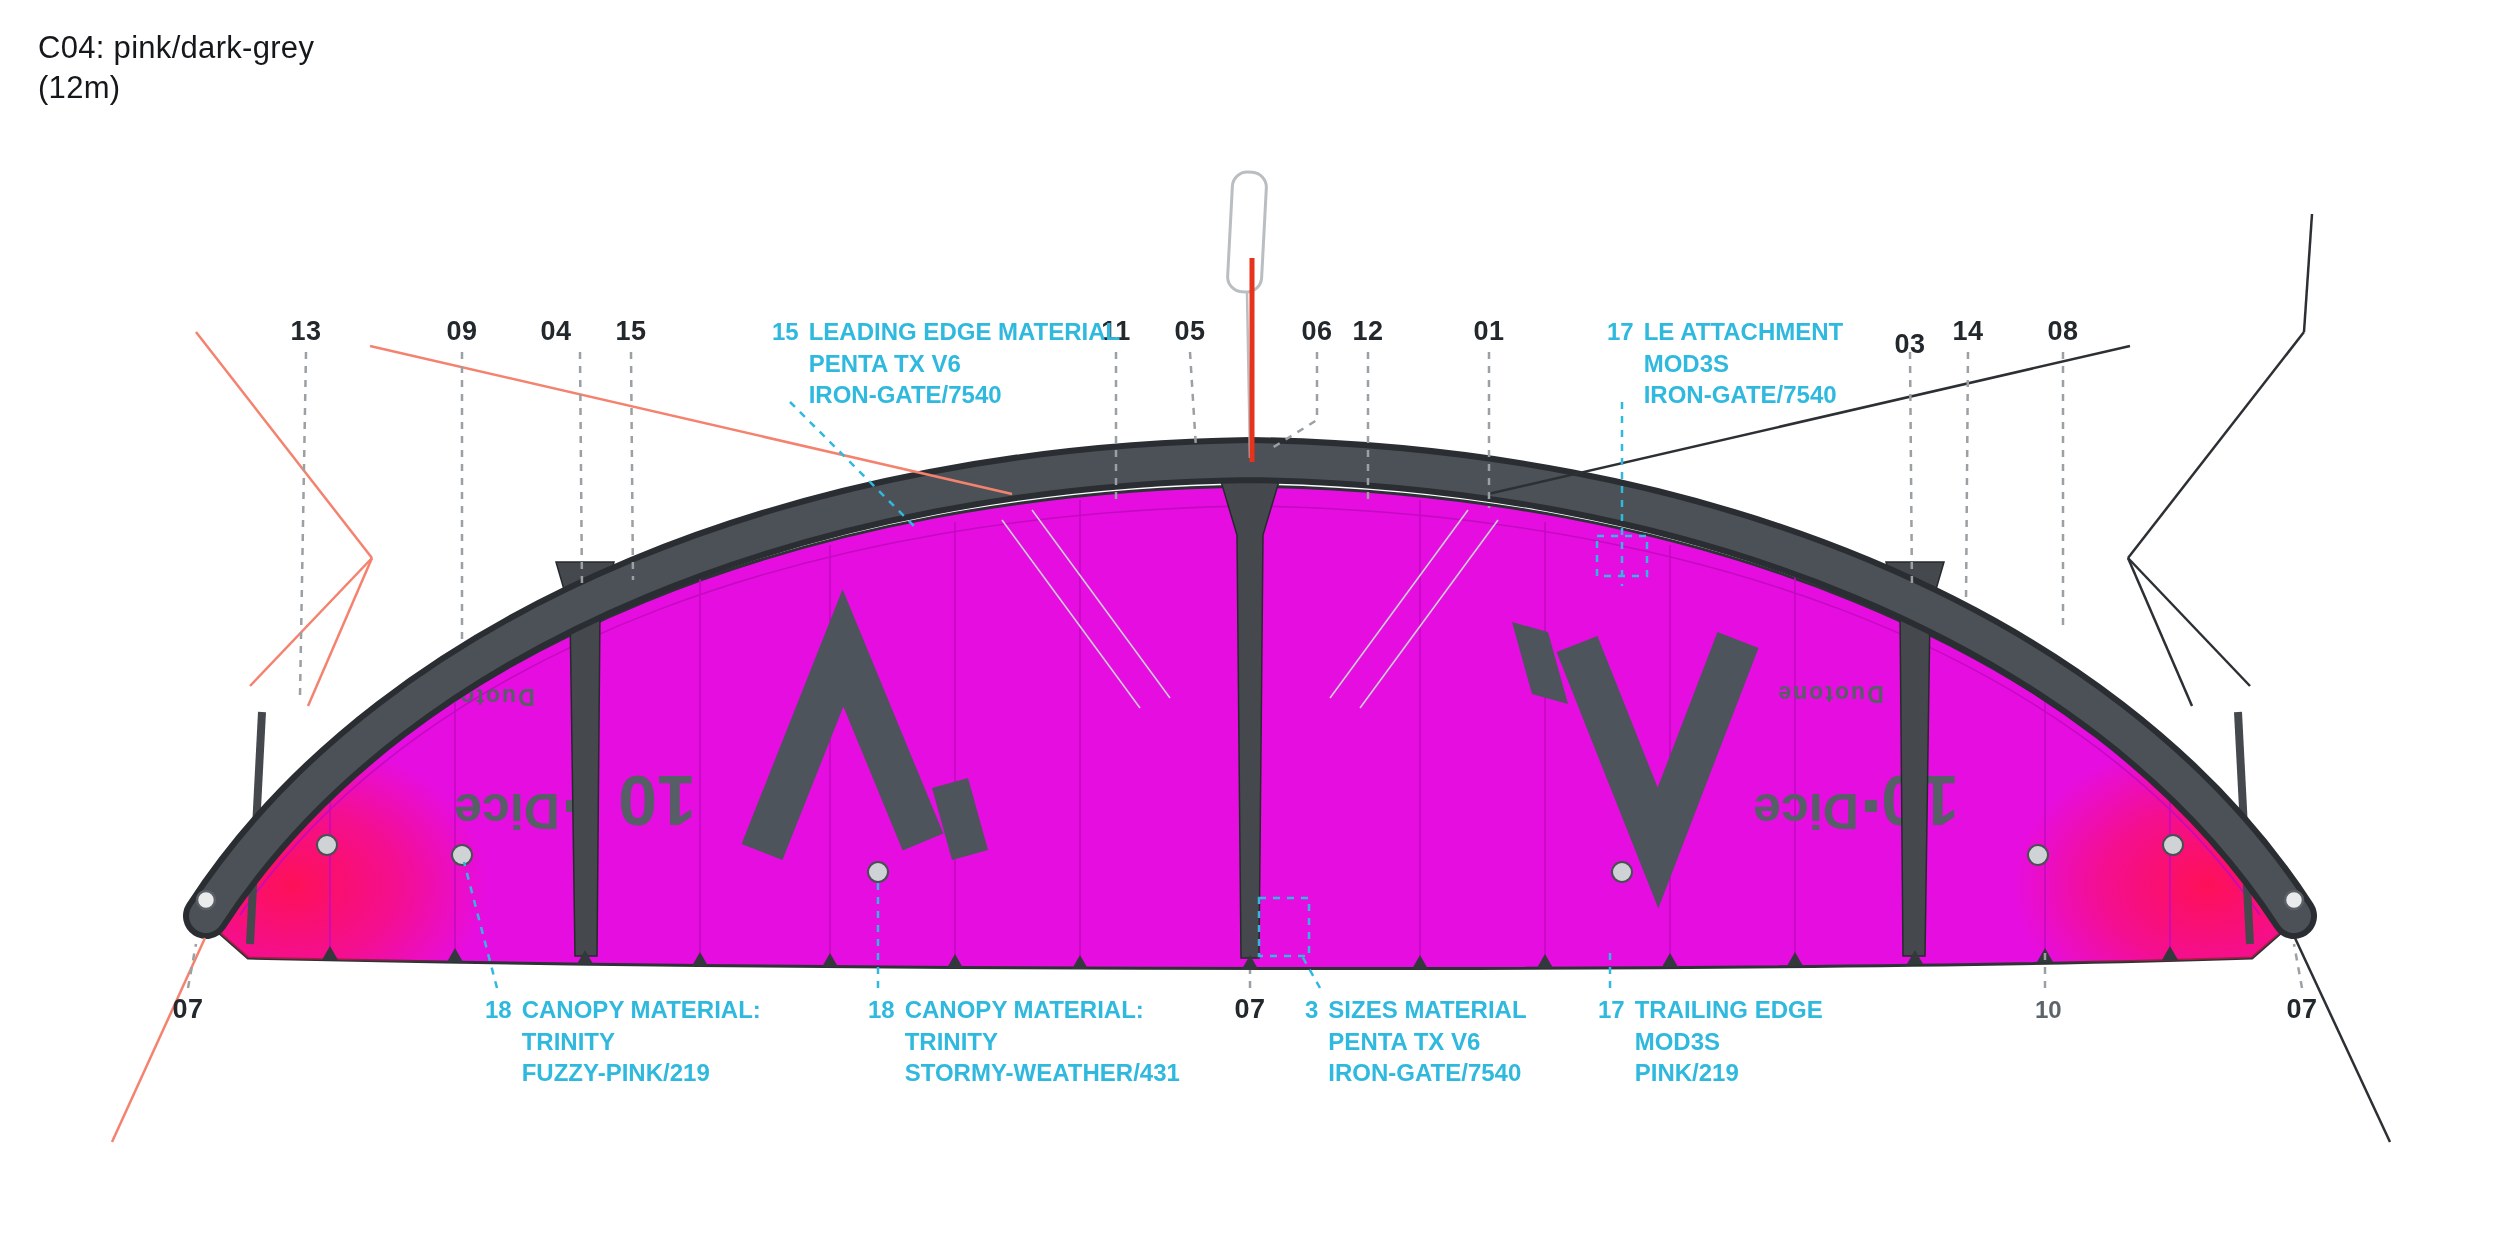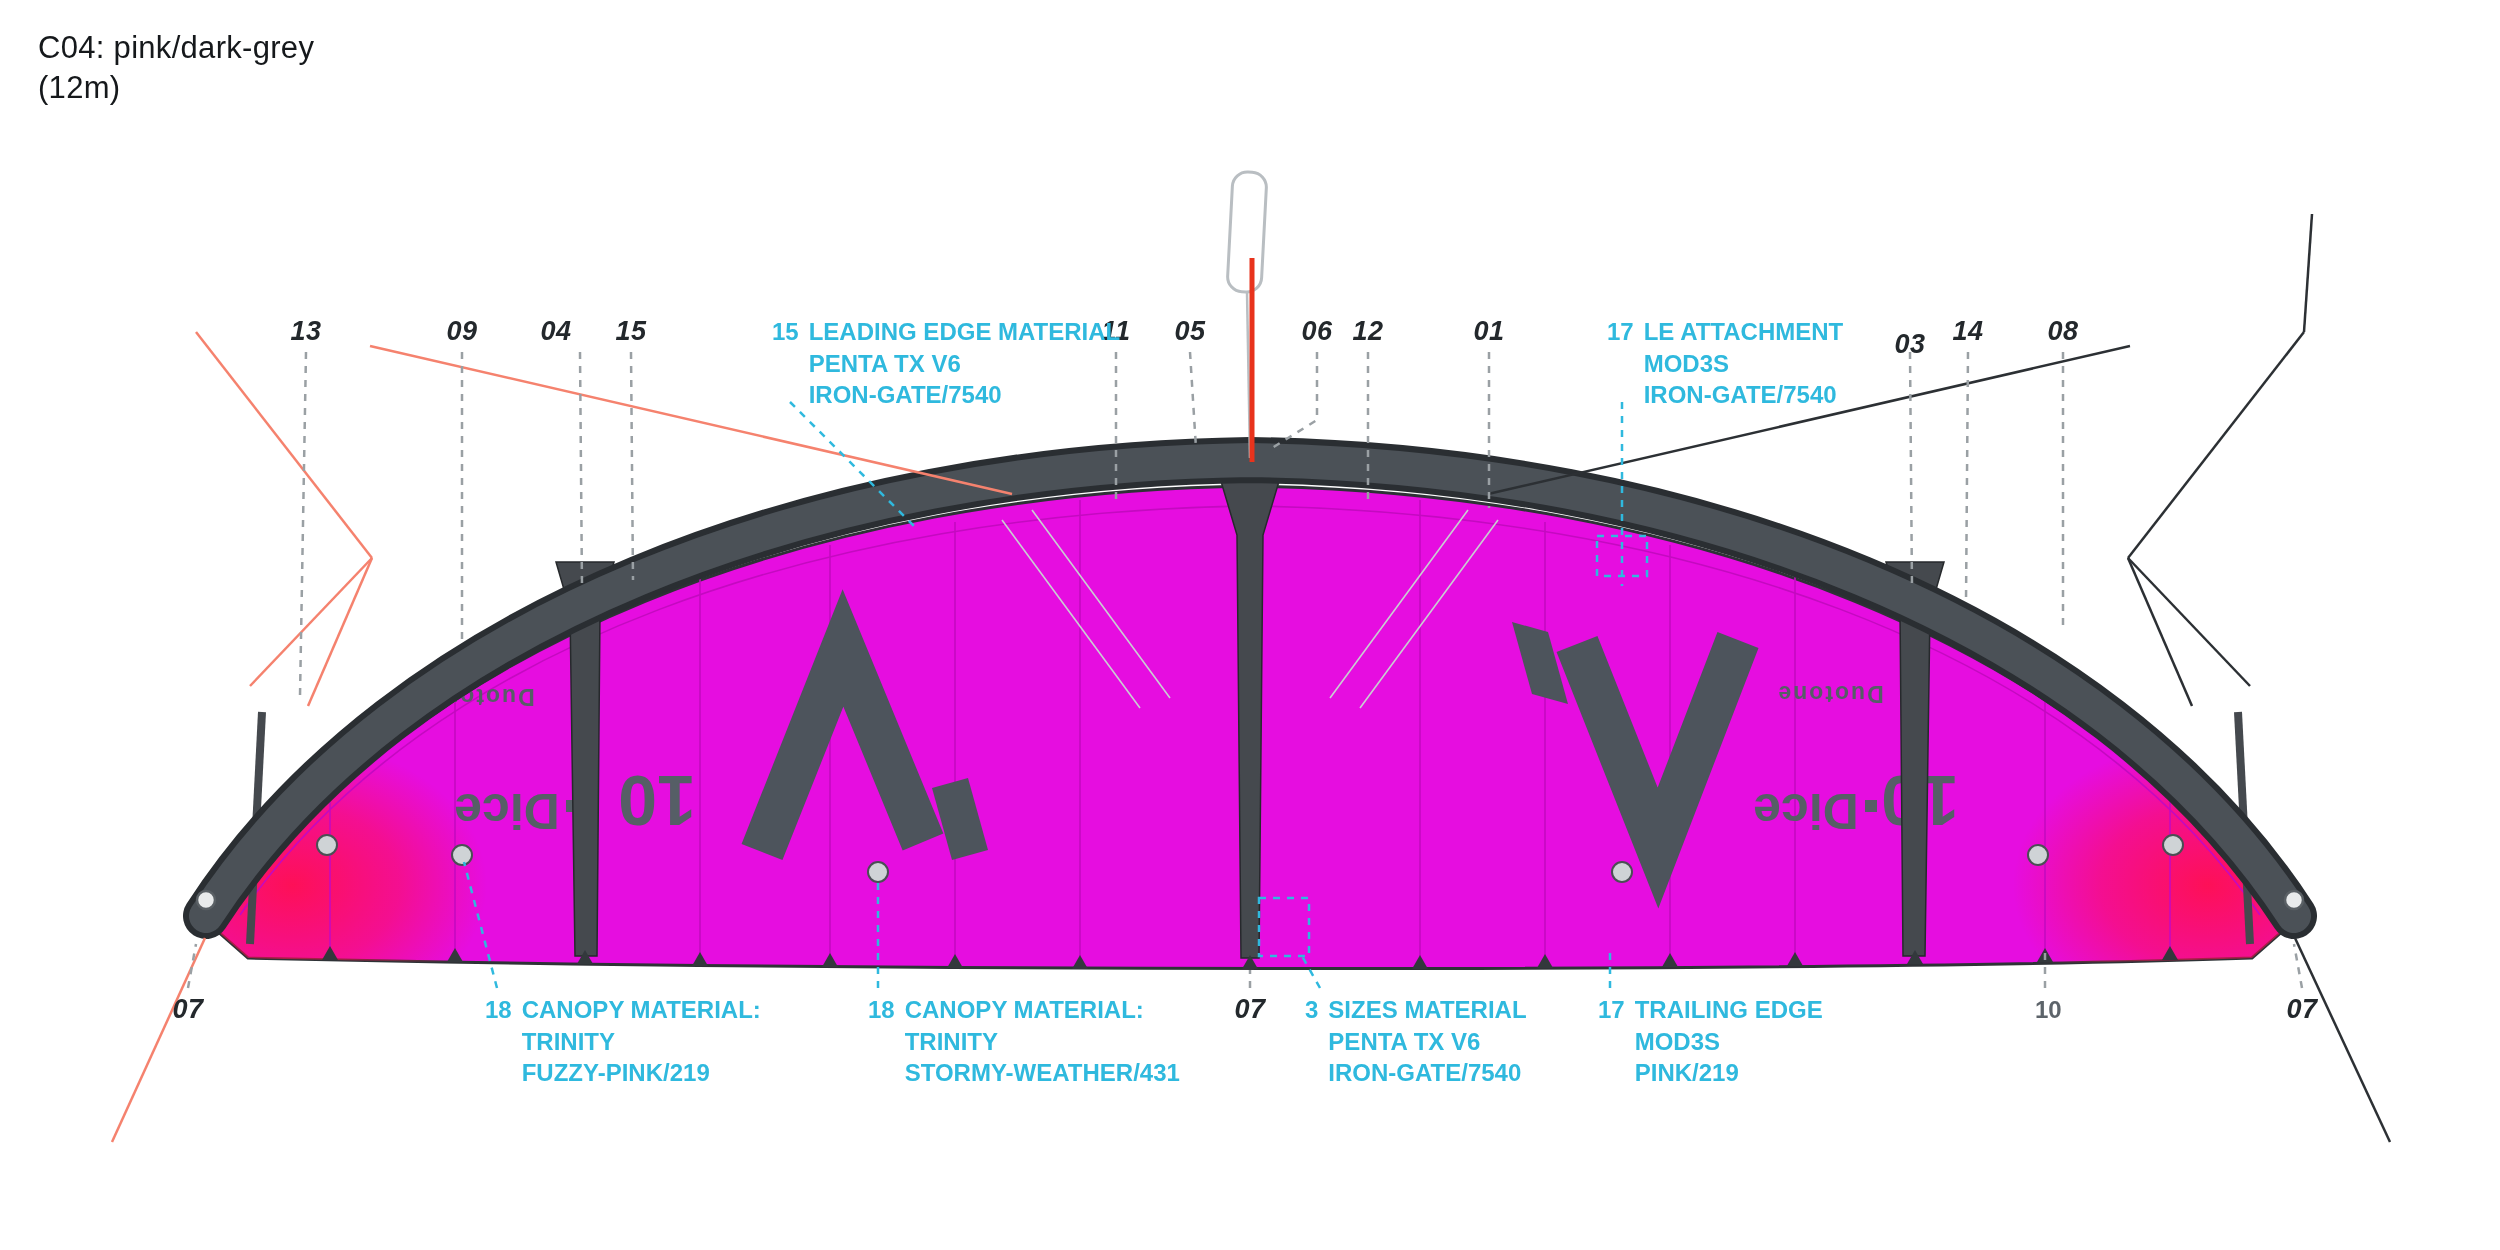--- a/index.html
+++ b/index.html
@@ -7,21 +7,21 @@
     position:relative;width:2500px;height:1250px;background:#ffffff;overflow:hidden;
     font-family:"Liberation Sans","DejaVu Sans",sans-serif;
   }
   #stage svg{position:absolute;left:0;top:0;}
   .page-title{
     position:absolute;left:38px;top:28px;font-size:31px;font-weight:normal;
     color:#15181b;line-height:1.28;letter-spacing:0.3px;
   }
   .cnum{
     position:absolute;transform:translateX(-50%);
-    font-size:27px;font-weight:bold;color:#23282c;letter-spacing:0.5px;white-space:nowrap;font-style:italic;
+    font-size:27px;font-weight:bold;color:#23282c;letter-spacing:0.5px;white-space:nowrap;
   }
   .mat-label{
     position:absolute;display:flex;align-items:flex-start;gap:10px;
     font-size:24px;font-weight:bold;color:#2fb9de;line-height:1.32;white-space:nowrap;
   }
   .mat-label .title{text-underline-offset:4px;}
   .mat-label.grey{color:#5d646a;}
 </style>
 </head>
 <body>

